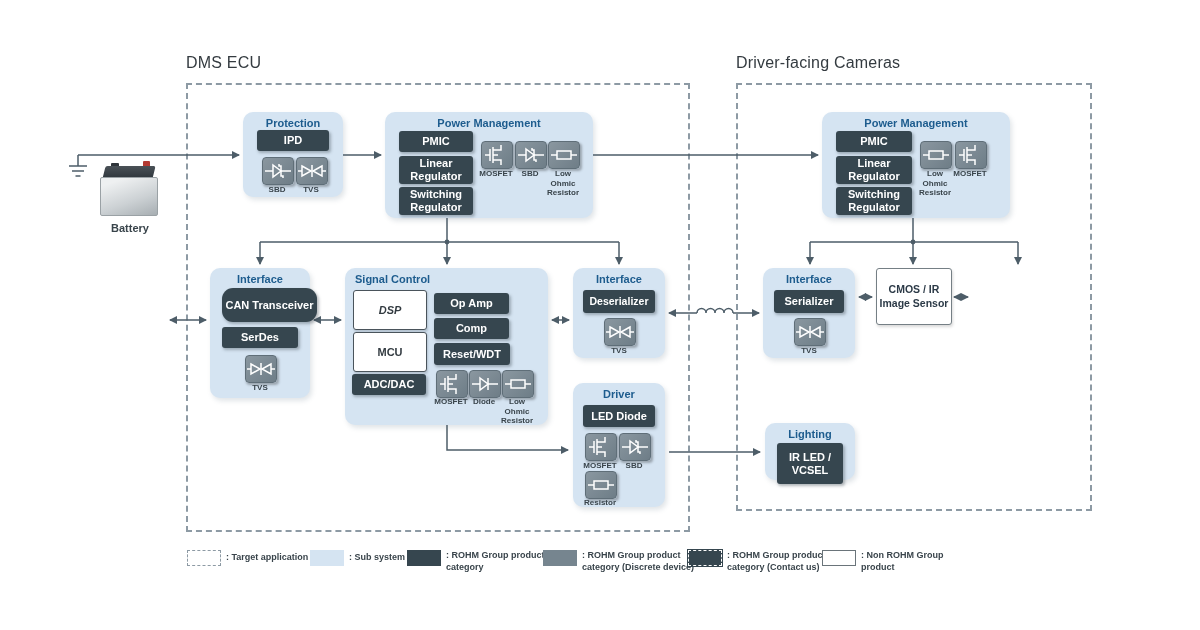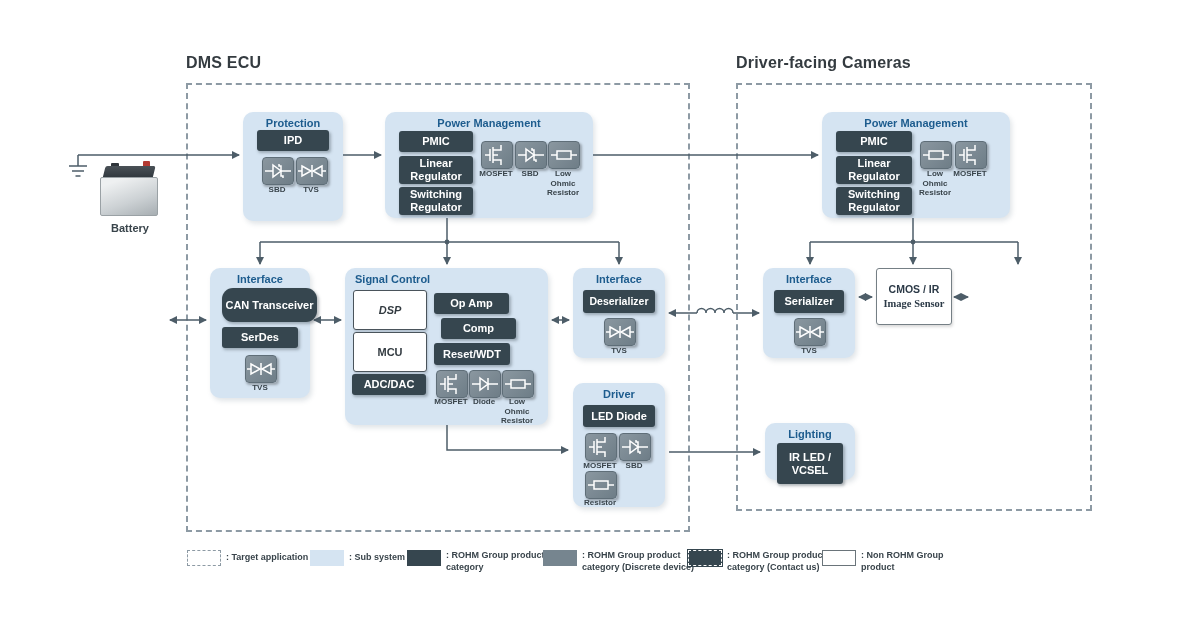--- a/index.html
+++ b/index.html
@@ -1,39 +1,39 @@
 <!DOCTYPE html>
 <html><head>
 <meta charset="utf-8">
 <style>
   html,body{margin:0;padding:0;background:#fff;}
   #canvas{position:relative;width:1200px;height:630px;background:#fff;overflow:hidden;
           font-family:"Liberation Sans",sans-serif;-webkit-font-smoothing:antialiased;}
   .region{position:absolute;border:2px dashed #8d9aa4;background:transparent;z-index:0;}
-  .big-title{position:absolute;font-size:16px;font-weight:700;color:#343b40;letter-spacing:.2px;z-index:3;}
+  .big-title{position:absolute;font-size:16px;font-weight:400;color:#343b40;letter-spacing:.2px;z-index:3;}
   .wires{position:absolute;left:0;top:0;z-index:1;}
   .group{position:absolute;background:#d5e4f2;border-radius:10px;z-index:2;
          box-shadow:2px 3px 5px rgba(90,110,125,.18);}
   .gtitle{position:absolute;left:0;right:0;top:5px;text-align:center;font-size:11px;font-weight:700;color:#1d5c8e;}
   .gtitle.left{text-align:left;left:10px;right:auto;}
   .bar{position:absolute;background:#36464f;border-radius:3px;color:#fff;font-size:11px;font-weight:700;
        display:flex;align-items:center;justify-content:center;text-align:center;line-height:1.15;
        box-shadow:1.5px 2px 3px rgba(50,60,70,.35);z-index:2;}
   .wbox{position:absolute;background:#fff;border:1.5px solid #4a545b;border-radius:3px;color:#333b41;
         font-size:11px;font-weight:700;display:flex;align-items:center;justify-content:center;
         text-align:center;box-shadow:1px 1.5px 2px rgba(50,60,70,.2);z-index:2;}
   .tile{position:absolute;width:30px;height:26px;border-radius:4px;border:1px solid #5f6e78;
         background:linear-gradient(135deg,#8a97a0,#6e7d87);box-shadow:1.5px 2px 2.5px rgba(0,0,0,.28);z-index:2;}
   .tile svg{display:block;width:30px;height:26px;}
   .cap{position:absolute;text-align:center;font-size:8px;font-weight:700;color:#39444b;line-height:1.2;z-index:2;}
   .outline-box{position:absolute;background:#fff;border:1.5px solid #757f85;border-radius:3px;z-index:2;
         display:flex;flex-direction:column;align-items:center;justify-content:center;text-align:center;
         color:#2c3a47;font-weight:700;box-shadow:1px 2px 3px rgba(0,0,0,.15);}
   .outline-box .l1{font-size:10.5px;line-height:1.5;}
-  .outline-box .l2{font-size:10.5px;line-height:1.3;font-family:Liberation Serif, serif;}
+  .outline-box .l2{font-size:10.5px;line-height:1.3;}
   .battery{position:absolute;left:96px;top:156px;width:68px;height:62px;z-index:2;}
   .bat-lid{position:absolute;left:8px;top:10px;width:50px;height:13px;border-radius:2px;
            background:linear-gradient(#4a5157,#2e353b);transform:skewX(-14deg);}
   .bat-term-red{position:absolute;left:47px;top:5px;width:7px;height:7px;background:#b33a33;border-radius:1px;}
   .bat-term-dark{position:absolute;left:15px;top:7px;width:8px;height:6px;background:#2f353a;border-radius:1px;}
   .bat-body{position:absolute;left:4px;top:21px;width:56px;height:37px;border-radius:2px;border:1px solid #9aa1a5;
             background:linear-gradient(160deg,#eef0f1 15%,#ccd1d4 60%,#a7aeb2);}
   .bat-label{position:absolute;left:98px;top:222px;width:64px;text-align:center;
              font-size:11px;font-weight:700;color:#39444b;z-index:2;}
   .legend-item{position:absolute;z-index:2;}
@@ -100,21 +100,21 @@
 
   <div class="battery">
     <div class="bat-term-dark"></div>
     <div class="bat-term-red"></div>
     <div class="bat-lid"></div>
     <div class="bat-body"></div>
   </div>
   <div class="bat-label">Battery</div>
 
 
-  <div class="group" style="left:243px;top:112px;width:100px;height:109px;">
+  <div class="group" style="left:243px;top:112px;width:100px;height:85px;">
     <div class="gtitle">Protection</div>
     <div class="bar" style="left:14px;top:18px;width:72px;height:21px;">IPD</div>
     <div class="tile" style="left:19px;top:45px;">
       <svg viewBox="0 0 30 26">
           <g stroke="#fff" stroke-width="1.5" fill="none">
             <path d="M2 13 H10"></path>
             <path d="M10 7 L18 13 L10 19 Z"></path>
             <path d="M16 6 V8 H18 V18 H20 V20"></path>
             <path d="M18 13 H28"></path>
           </g>
@@ -193,21 +193,21 @@
     </div>
     <div class="cap" style="left:33px;top:115px;width:34px;">TVS</div>
   </div>
 
   <div class="group" style="left:345px;top:268px;width:203px;height:157px;">
     <div class="gtitle left">Signal Control</div>
     <div class="wbox" style="left:8px;top:22px;width:72px;height:38px;font-style:italic;">DSP</div>
     <div class="wbox" style="left:8px;top:64px;width:72px;height:38px;">MCU</div>
     <div class="bar" style="left:7px;top:106px;width:74px;height:21px;">ADC/DAC</div>
     <div class="bar" style="left:89px;top:25px;width:75px;height:21px;">Op Amp</div>
-    <div class="bar" style="left:96px;top:50px;width:75px;height:21px;">Comp</div>
+    <div class="bar" style="left:89px;top:50px;width:75px;height:21px;">Comp</div>
     <div class="bar" style="left:89px;top:75px;width:76px;height:22px;">Reset/WDT</div>
     <div class="tile" style="left:91px;top:102px;">
       <svg viewBox="0 0 30 26">
           <g stroke="#fff" stroke-width="1.5" fill="none">
             <path d="M3 13 H8"></path>
             <path d="M8 7 V19"></path>
             <path d="M11 5 V21"></path>
             <path d="M11 8 H19 V3"></path>
             <path d="M11 18 H19 V23"></path>
             <path d="M11 13 H16"></path>

